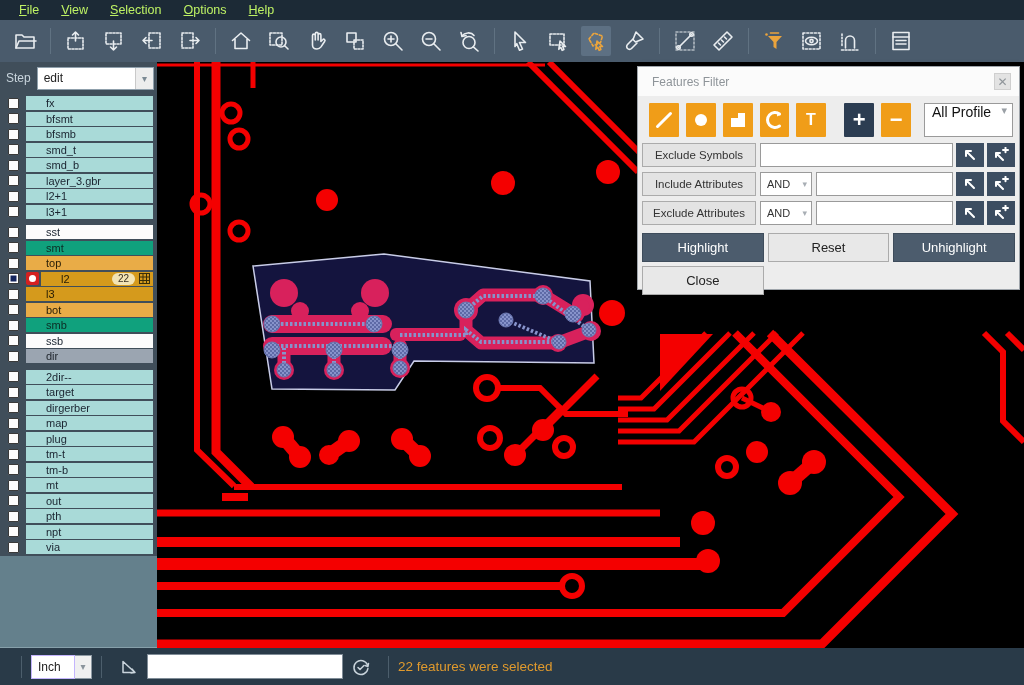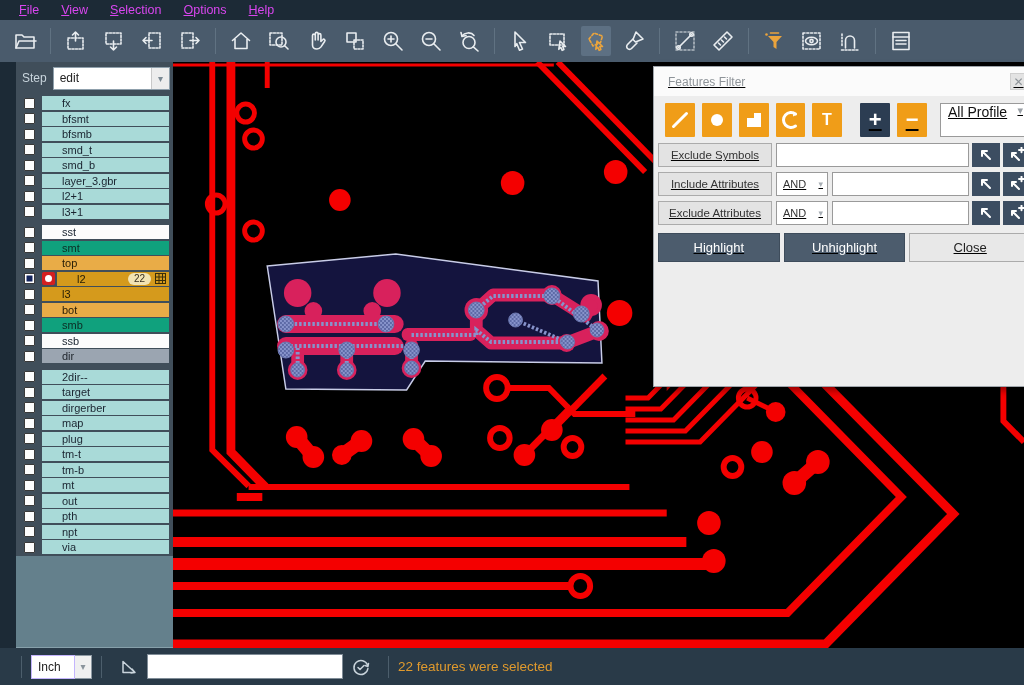--- a/index.html
+++ b/index.html
@@ -1,35 +1,35 @@
 <!DOCTYPE html>
 <html><head>
 <meta charset="utf-8">
 <style>
   * { margin:0; padding:0; box-sizing:border-box; }
   html,body { width:1024px; height:685px; overflow:hidden; font-family:"Liberation Sans", sans-serif; }
   .app { width:1024px; height:685px; display:flex; flex-direction:column; background:#1C2A36; }
 
   
   .menubar { height:20px; background:#1C2A36; display:flex; align-items:center; padding-left:8px; flex:none; }
-  .mi { display:inline-block; color:#d946ef; font-size:12.5px; padding:0 11px; cursor:default; }
+  .mi { display:inline-block; color:#bef264; font-size:12.5px; padding:0 11px; cursor:default; }
   .mi::first-letter { text-decoration:underline; }
 
   
   .toolbar { height:42px; background:#4A5B6C; display:flex; align-items:center; padding-left:6px; flex:none; }
   .ti { width:30px; height:30px; margin:0 4px; display:flex; align-items:center; justify-content:center; }
   .ti svg { stroke:#E9EDF0; fill:none; stroke-width:1.6; stroke-linecap:round; stroke-linejoin:round; }
   .ti.active { background:#5D7083; border-radius:2px; }
   .tsep { width:1px; height:26px; background:#607282; margin:0 6px; }
 
   
   .main { flex:1; display:flex; min-height:0; }
 
   
-  .sidebar { width:157px; background:#404E5A; display:flex; flex-direction:column; flex:none;margin-left:16px; }
+  .sidebar { width:157px; background:#404E5A; display:flex; flex-direction:column; flex:none; }
   .step-row { height:32px; display:flex; align-items:center; padding:0 3px 0 6px; }
   .step-label { color:#C9D5DD; font-size:12px; margin-right:6px; }
   .step-select { flex:1; height:23px; background:#fff; border:1px solid #8FA0AC; display:flex; align-items:center; font-size:12px; color:#222; padding-left:6px; }
   .step-select .chev { margin-left:auto; width:18px; height:100%; background:#EDEDED; border-left:1px solid #C9C9C9; display:flex; align-items:center; justify-content:center; color:#7C8A94; font-size:10px; }
   .layers { padding-top:2px; }
   .lrow { height:14px; margin-bottom:1.5px; display:flex; align-items:center; }
   .cb-col { width:26px; display:flex; justify-content:center; flex:none; }
   .cb { width:11px; height:11px; background:#FDFDFD; border:1.5px solid #3A3A3A; border-radius:1px; }
   .cb.on { background:#14255E; box-shadow:inset 0 0 0 1.5px #fff; }
   .chip { width:13px; height:13px; background:#D42020; border-radius:2px; display:flex; align-items:center; justify-content:center; margin-right:2px; flex:none; }
@@ -41,21 +41,21 @@
   .badge { margin-left:auto; background:#F2E3B3; border-radius:6px; font-size:10px; color:#3A3020; padding:0 6px; line-height:12px; }
   .gridico { margin-left:4px; flex:none; }
   .side-fill { flex:1; background:#64808C; border-bottom:1px solid #87A0AA; }
   .coords { background:#64808C; color:#ECF2F4; font-size:13px; padding:5px 10px 7px; line-height:1.45; }
 
   
   .canvas { position:relative; flex:1; background:#000; min-width:0; }
   .canvas svg.pcb { position:absolute; inset:0; width:100%; height:100%; }
 
   
-  .dialog { position:absolute; left:480px; top:4px; width:383px; height:321px; background:#EDEDED; border:1px solid #9FA5AB; box-shadow:2px 3px 8px rgba(0,0,0,.45);text-decoration:underline; }
+  .dialog { position:absolute; left:480px; top:4px; width:383px; height:224px; background:#EDEDED; border:1px solid #9FA5AB; box-shadow:2px 3px 8px rgba(0,0,0,.45); }
   .dlg-title { height:29px; background:#FBFBFB; display:flex; align-items:center; padding:0 8px 0 14px; }
   .dlg-title span { color:#8E9499; font-size:12px; }
   .dlg-close { margin-left:auto; width:17px; height:17px; background:#E3E3E3; border:1px solid #CFCFCF; color:#ABABAB; font-size:10px; display:flex; align-items:center; justify-content:center; }
   .dlg-tools { display:flex; align-items:center; padding:7px 6px 6px 4px; }
   .tbtn { width:31px; height:34px; margin-left:7px; border-radius:1px; display:flex; align-items:center; justify-content:center; }
   .tbtn.orange { background:#F09D18; }
   .tbtn.navy { background:#2C3D52; margin-left:18px; }
   .tbtn span { color:#fff; font-size:22px; font-weight:bold; line-height:1; }
   .profile { margin-left:13px; width:92px; height:34px; background:#fff; border:1px solid #9A9A9A; display:flex; align-items:flex-start; padding-left:7px; font-size:14px; color:#111; }
   .profile .chev { margin-left:auto; color:#9AA0A6; font-size:11px; padding-right:5px; }
@@ -659,20 +659,21 @@
               </svg>
             </span>
           <span class="abtn">
               <svg width="16" height="16" viewBox="0 0 16 16">
                 <path d="M3 6l7 7M3 6v4M3 6h4M10 3h5M12.5 .8v4.5"></path>
               </svg>
             </span>
         </div>
         <div class="dlg-actions">
           <span class="dbtn dark">Highlight</span>
+          <span class="dbtn lite">Reset</span>
           <span class="dbtn dark">Unhighlight</span>
           <span class="dbtn lite">Close</span>
         </div>
       </div>
     </div>
   </div>
 
   <div class="statusbar">
     <span class="ssep"></span>
     <span class="unit">

